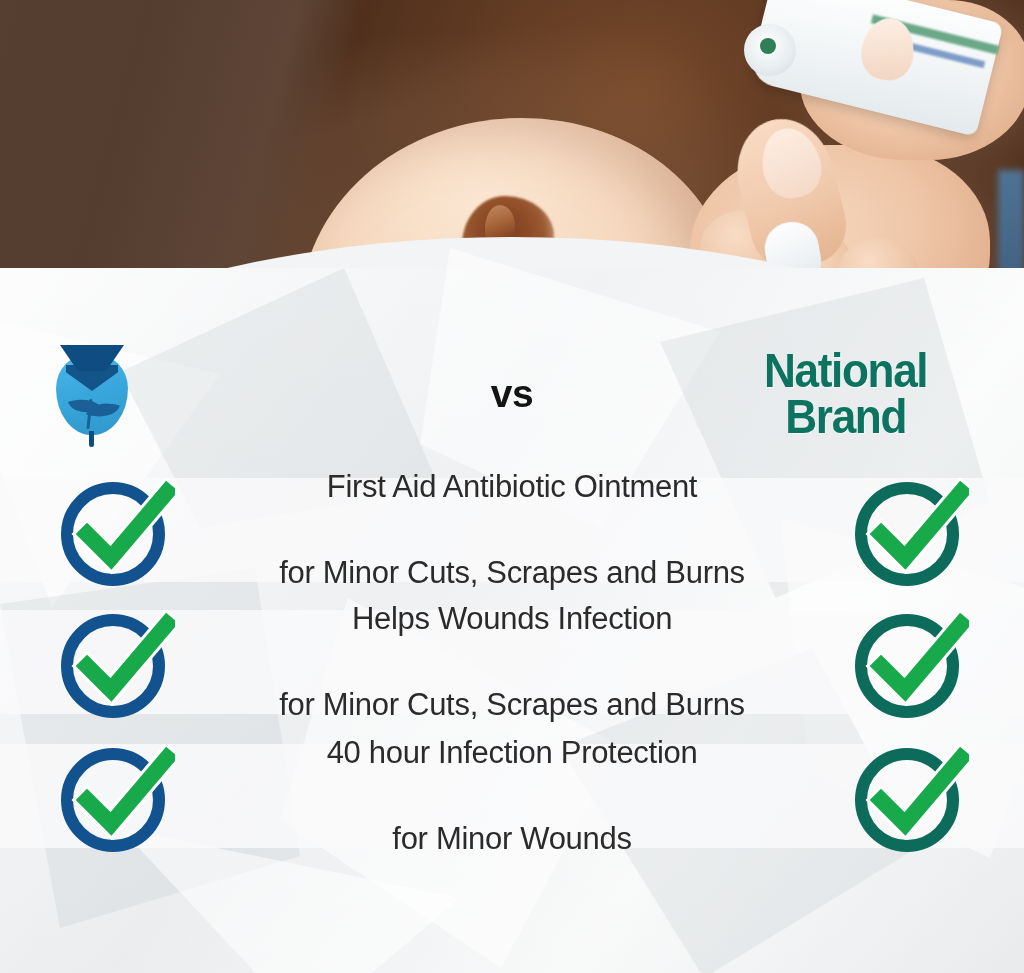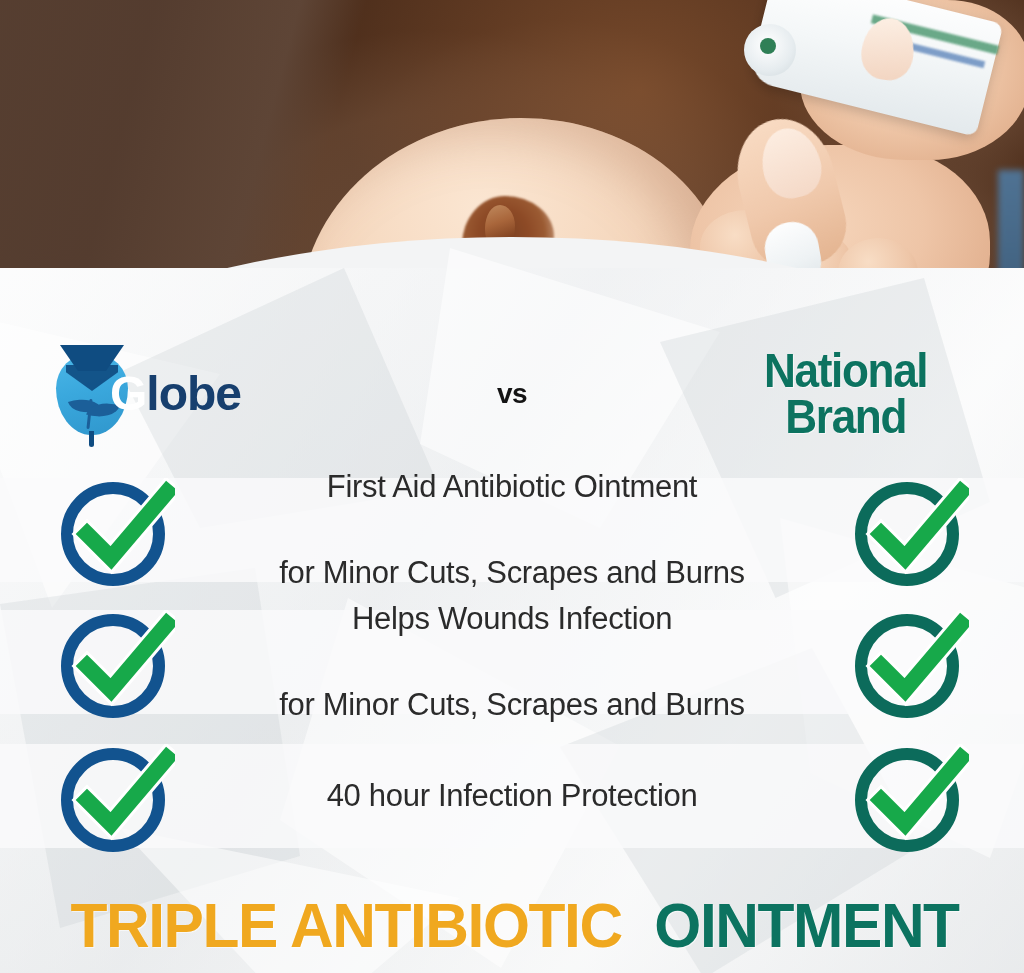--- a/index.html
+++ b/index.html
@@ -246,21 +246,21 @@
   .logo-word{
     font-size:48px; font-weight:700; letter-spacing:-1px;
     color:#173f6e; margin-left:-26px; line-height:1; position:relative; z-index:3;
   }
   .logo-word .g{ color:#ffffff; }
 
   .vs-cell{
     flex:1; display:flex; align-items:center; justify-content:center;
   }
   .vs-text{
-    font-size:28px; font-weight:700; color:#141414; letter-spacing:-.5px;
+    font-size:39px; font-weight:700; color:#141414; letter-spacing:-.5px;
   }
   .brand-right{
     width:340px; display:flex; align-items:center; justify-content:center;
     padding-right:16px;
   }
   .brand-right-text{
     font-size:48px; font-weight:700; line-height:.96;
     color:#0c7360; text-align:center;
     letter-spacing:-1.5px;
     transform:scaleX(.92);
@@ -359,21 +359,20 @@
       <div class="brand-left">
         <div class="logo-mark">
           <div class="balloon"></div>
           <div class="balloon-top"></div>
           <div class="balloon-notch"></div>
           <div class="leaf-stem"></div>
           <div class="leaf-a"></div>
           <div class="leaf-b"></div>
           <div class="balloon-tail"></div>
         </div>
-        <div class="logo-word"><span class="g">G</span><span>lobe</span></div>
       </div>
 
       <div class="vs-cell">
         <span class="vs-text">vs</span>
       </div>
 
       <div class="brand-right">
         <div class="brand-right-text">
           <span>National</span><br>
           <span>Brand</span>
@@ -438,32 +437,30 @@
           <div class="chk">
             <div class="ring"></div>
             <svg class="tick" viewBox="0 0 108 108">
               <path d="M20 56 L44 80 L100 14" fill="none" stroke="#ffffff" stroke-width="22" stroke-linecap="square" stroke-linejoin="miter"></path>
               <path d="M20 56 L44 80 L100 14" fill="none" stroke="#17a94a" stroke-width="16" stroke-linecap="square" stroke-linejoin="miter"></path>
             </svg>
           </div>
         </div>
         <div class="feature-text">
           <span>40 hour Infection Protection</span>
+          <span class="l2">for Minor Wounds</span>
         </div>
         <div class="check-cell right">
           <div class="chk teal">
             <div class="ring"></div>
             <svg class="tick" viewBox="0 0 108 108">
               <path d="M20 56 L44 80 L100 14" fill="none" stroke="#ffffff" stroke-width="22" stroke-linecap="square" stroke-linejoin="miter"></path>
               <path d="M20 56 L44 80 L100 14" fill="none" stroke="#17a94a" stroke-width="16" stroke-linecap="square" stroke-linejoin="miter"></path>
             </svg>
           </div>
         </div>
       </div>
 
     </div>
 
-    <div class="bottom-title">
-      <span class="bt amber">TRIPLE ANTIBIOTIC</span><span class="bt teal">OINTMENT</span>
-    </div>
 
   </div>
 </div>
 
 </body></html>

